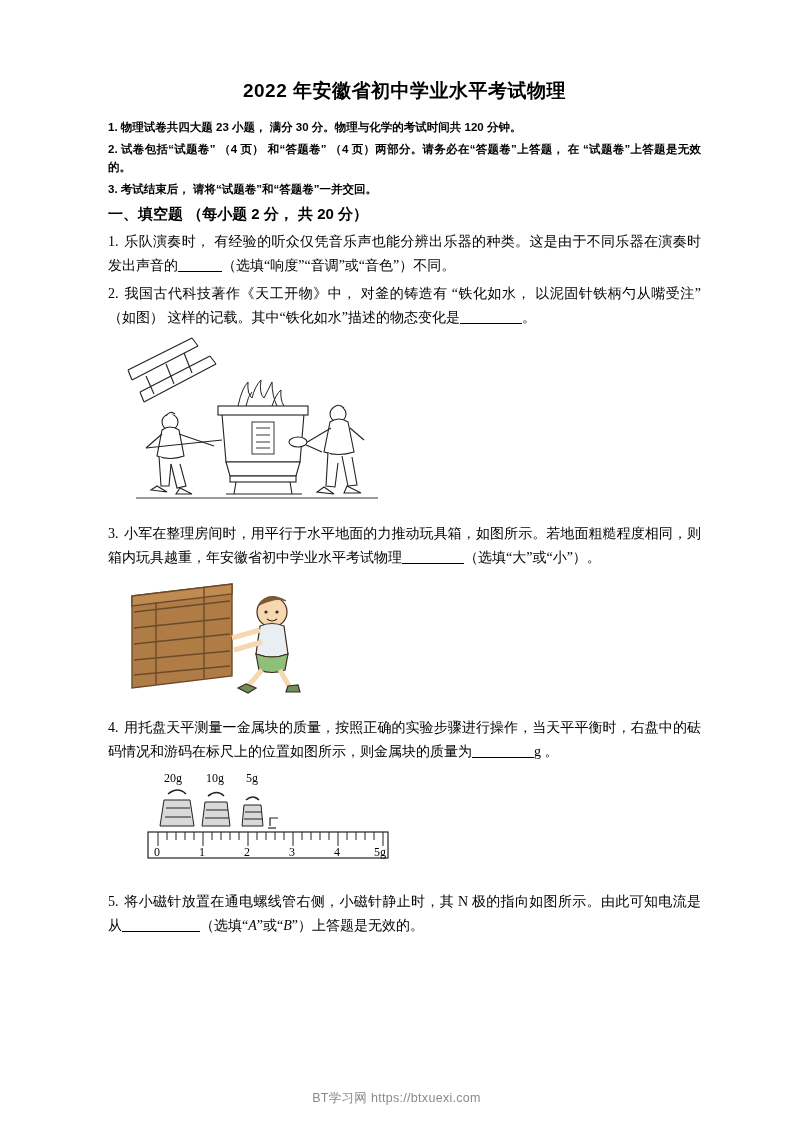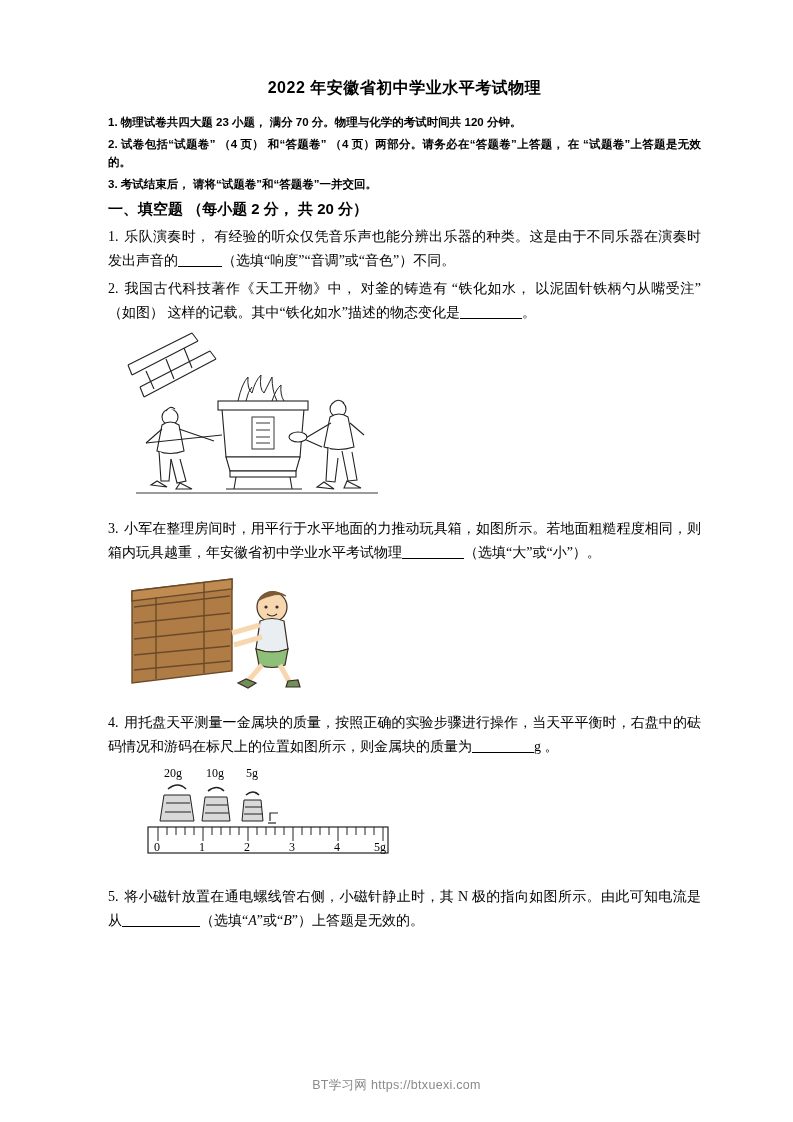--- a/index.html
+++ b/index.html
@@ -20,21 +20,21 @@
     left: 0; top: 0;
     width: 793px;
     height: 1122px;
     box-sizing: border-box;
     padding: 78px 92px 0 108px;
   }
   .doc-title {
     text-align: center;
     font-family: "Liberation Sans", sans-serif;
     font-weight: bold;
-    font-size: 16px;
+    font-size: 19px;
     letter-spacing: 0.5px;
     margin: 0 0 14px 0;
   }
   .notice-head {
     font-family: "Liberation Sans", sans-serif;
     font-weight: bold;
     font-size: 11.5px;
     margin: 0 0 7px 0;
   }
   .notice-item {
@@ -67,41 +67,41 @@
   }
   .blank-u.w60 { min-width: 62px; }
   .italic { font-style: italic; }
   .fig {
     position: relative;
     margin: 6px 0 8px 0;
   }
   .footer {
     position: absolute;
     left: 0;
-    bottom: 28px;
+    bottom: 15px;
     width: 100%;
     text-align: center;
     color: #8a8a8a;
     font-family: "Liberation Sans", sans-serif;
     font-size: 12.5px;
     letter-spacing: 0.3px;
   }
   .fig-caption {
     text-align: center;
     font-size: 10px;
   }
 </style>
 </head>
 <body>
 
 <div class="page">
 
   <div class="doc-title">2022 年安徽省初中学业水平考试物理</div>
 
-  <div class="notice-item">1. 物理试卷共四大题 23 小题，  满分 70 分。物理与化学的考试时间共 120 分钟。</div>
+  <div class="notice-item">1. 物理试卷共四大题 23 小题，  满分 30 分。物理与化学的考试时间共 120 分钟。</div>
   <div class="notice-item">2. 试卷包括“试题卷” （4 页） 和“答题卷” （4 页）两部分。请务必在“答题卷”上答题， 在 “试题卷”上答题是无效的。</div>
   <div class="notice-item">3. 考试结束后， 请将“试题卷”和“答题卷”一并交回。</div>
 
   <div class="section-head">一、填空题 （每小题 2 分， 共 20 分）</div>
 
   <div class="q">
     <span class="num">1.</span>
     <span>乐队演奏时，  有经验的听众仅凭音乐声也能分辨出乐器的种类。这是由于不同乐器在演奏时发出声音的</span><span class="blank-u"></span><span>（选填“响度”“音调”或“音色”）不同。</span>
   </div>
 

